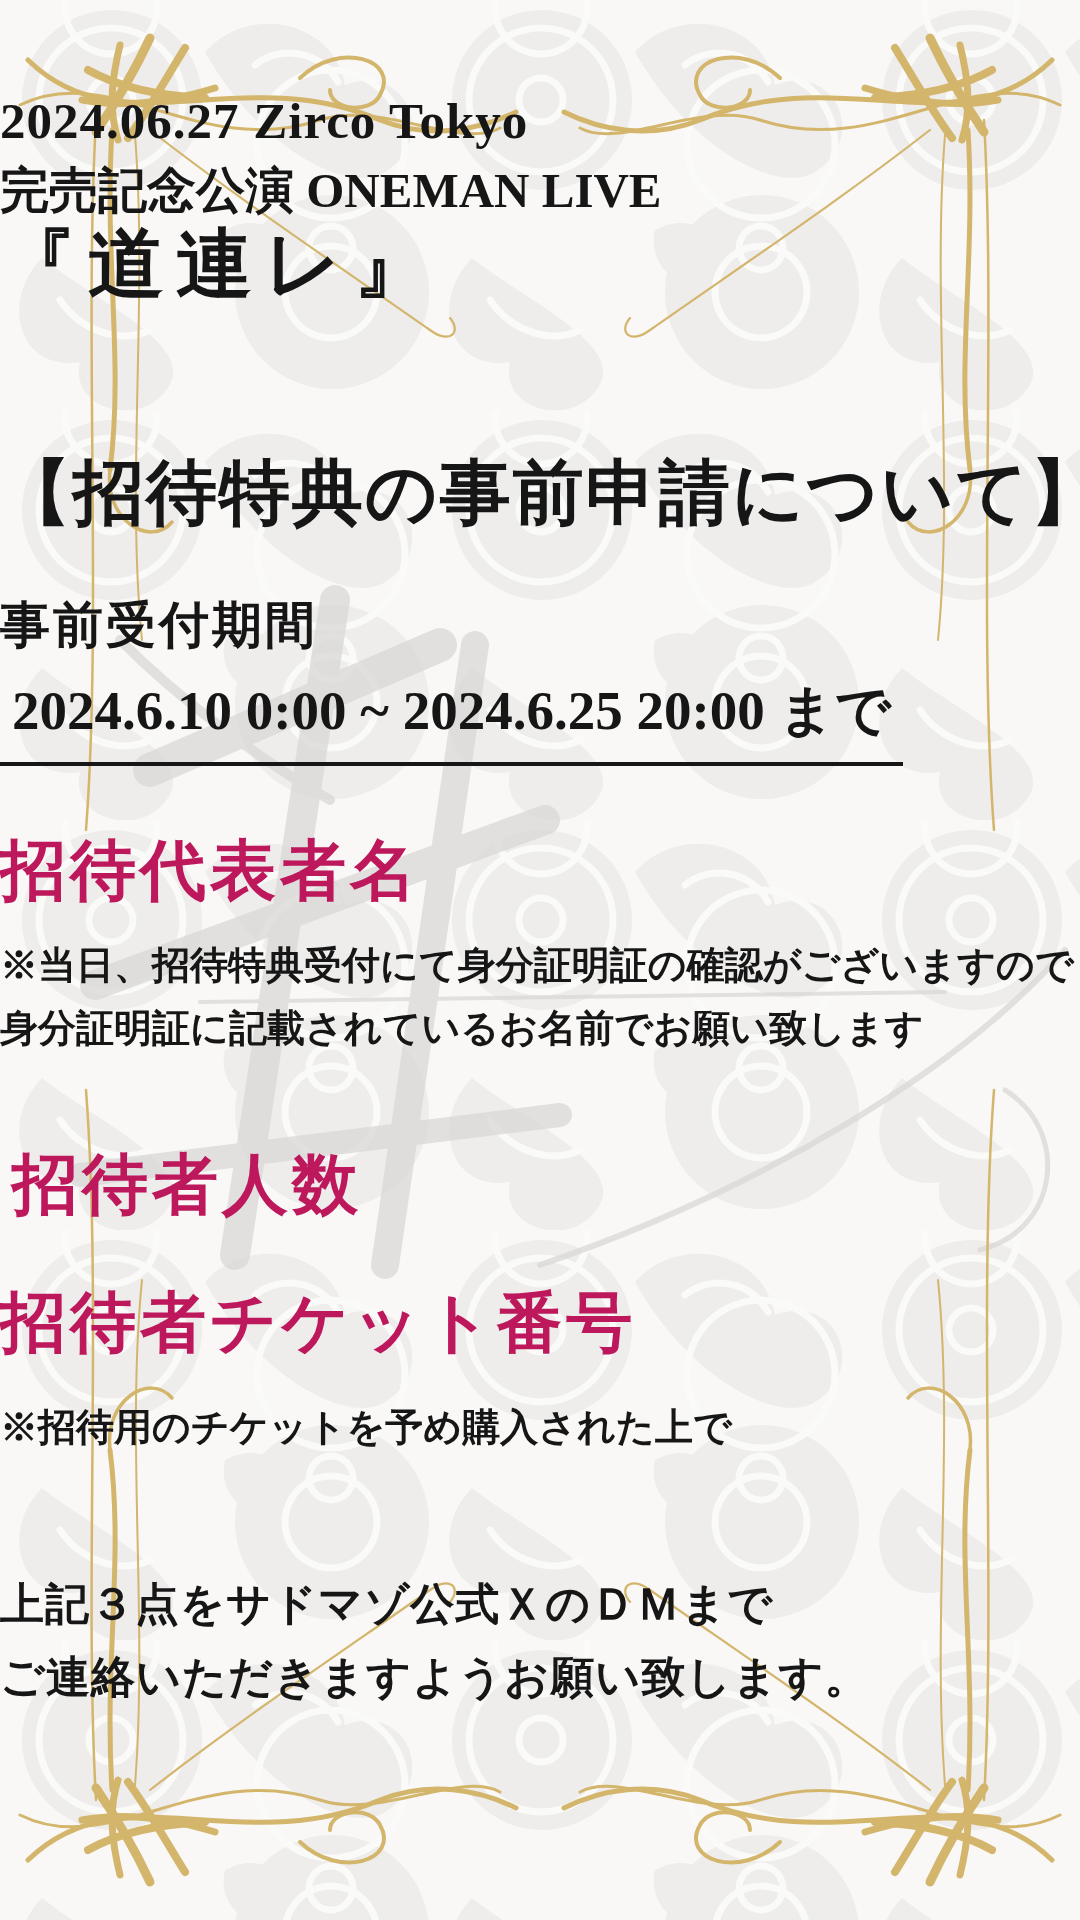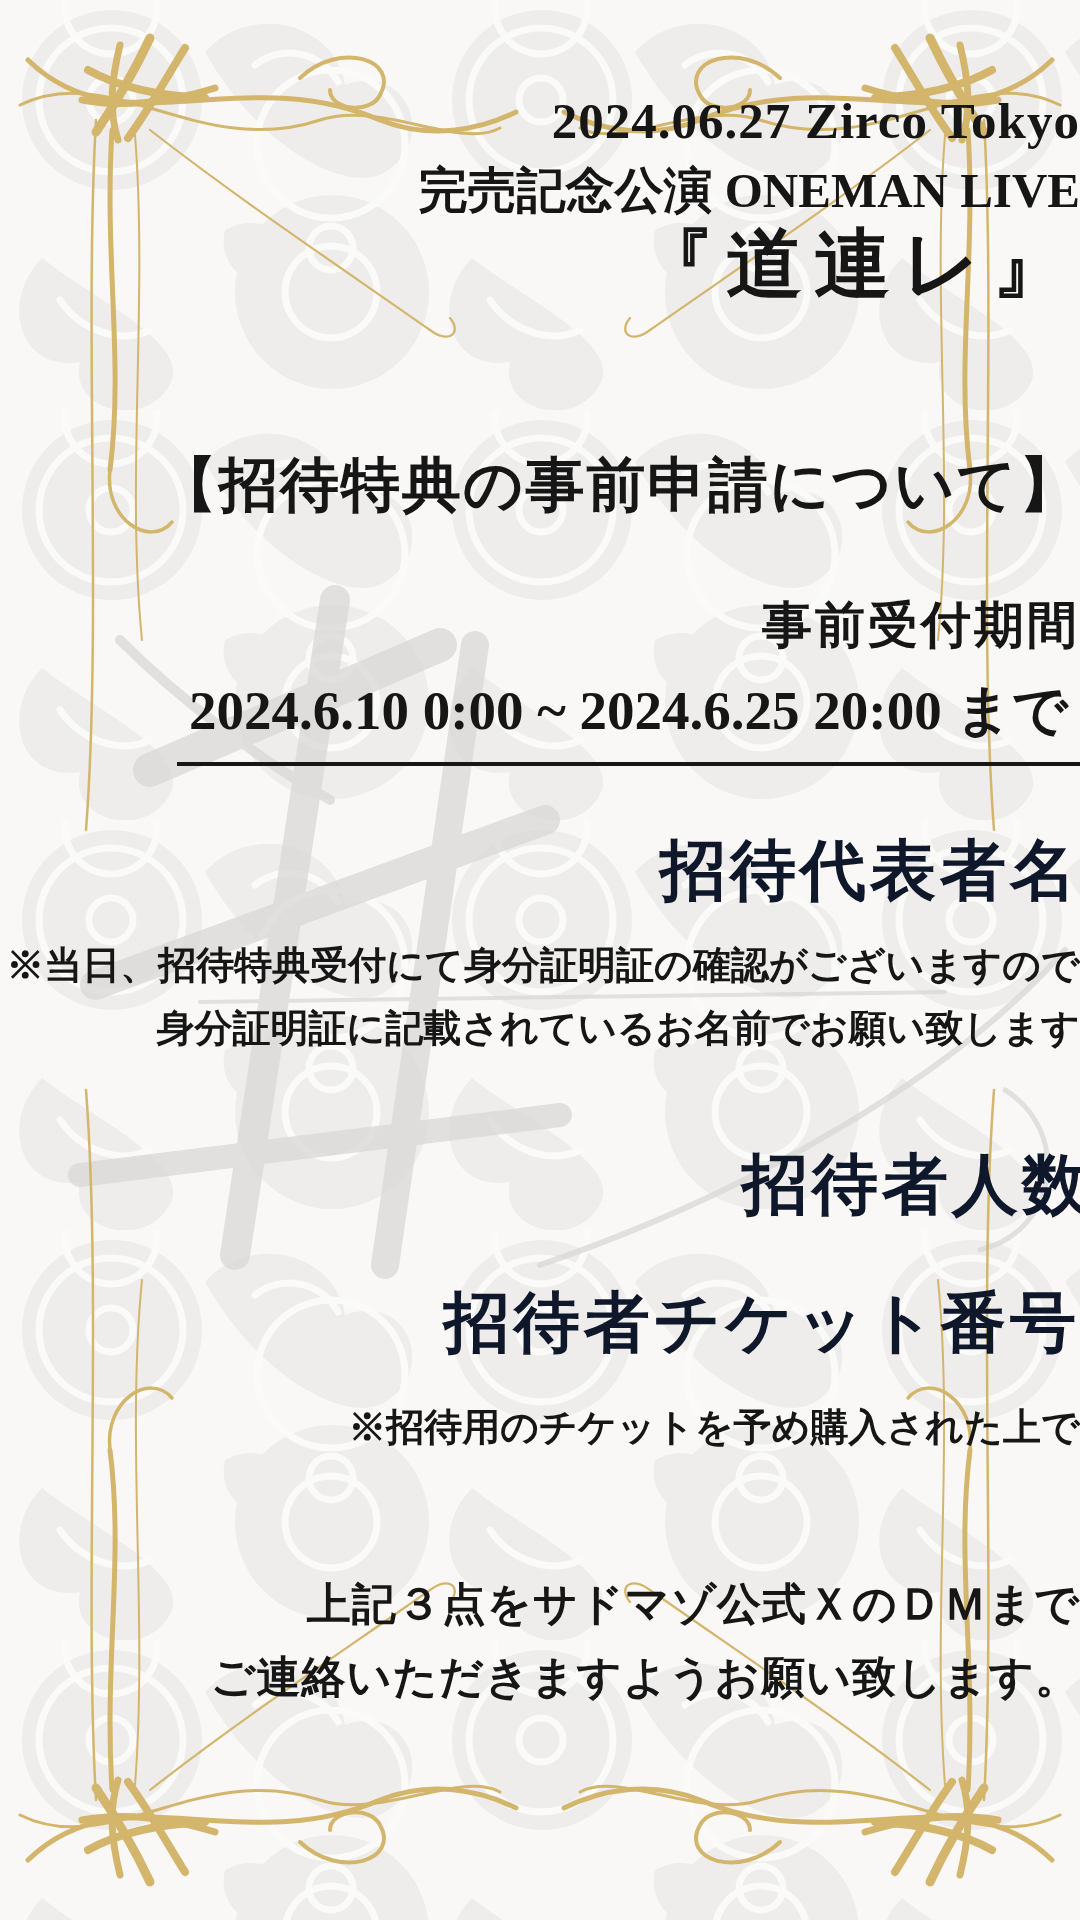--- a/index.html
+++ b/index.html
@@ -7,29 +7,29 @@
   .page{
     position:relative;
     width:1080px;height:1920px;
     margin:0 auto;
     background:#f9f8f6;
     overflow:hidden;
     font-family:"Liberation Serif","DejaVu Serif",serif;
     color:#161616;
   }
   .layer{position:absolute;top:0;left:0;width:1080px;height:1920px;pointer-events:none;}
-  .txt{position:absolute;left:0;width:100%;text-align:right;white-space:nowrap;}
+  .txt{position:absolute;left:0;width:100%;text-align:left;white-space:nowrap;}
   .t-line1{top:92px;font-size:51px;font-weight:700;letter-spacing:1px;}
   .t-line2{top:158px;font-size:49px;font-weight:700;}
   .t-title{top:214px;font-size:76px;font-weight:700;letter-spacing:12px;}
-  .s-heading{top:446px;font-size:59px;font-weight:700;letter-spacing:2px;}
+  .s-heading{top:446px;font-size:71px;font-weight:700;letter-spacing:2px;}
   .p-label{top:592px;font-size:50px;font-weight:700;letter-spacing:3px;}
   .p-value{top:674px;font-size:55px;font-weight:600;}
   .p-value .underline{display:inline-block;border-bottom:4px solid #161616;padding:0 12px 14px 12px;}
-  .red-h{font-size:66px;font-weight:700;color:#0f172a;letter-spacing:4px;}
+  .red-h{font-size:66px;font-weight:700;color:#be185d;letter-spacing:4px;}
   .red-1{top:826px;}
   .red-2{top:1140px;padding-left:12px;}
   .red-3{top:1278px;}
   .note{font-size:38px;font-weight:700;line-height:1.66;font-family:Liberation Serif, serif;}
   .note-1{top:934px;}
   .note-2{top:1394px;line-height:1.74;}
   .footer-block{top:1568px;font-size:44px;font-weight:700;line-height:1.66;letter-spacing:1px;}
 </style>
 </head>
 <body>

